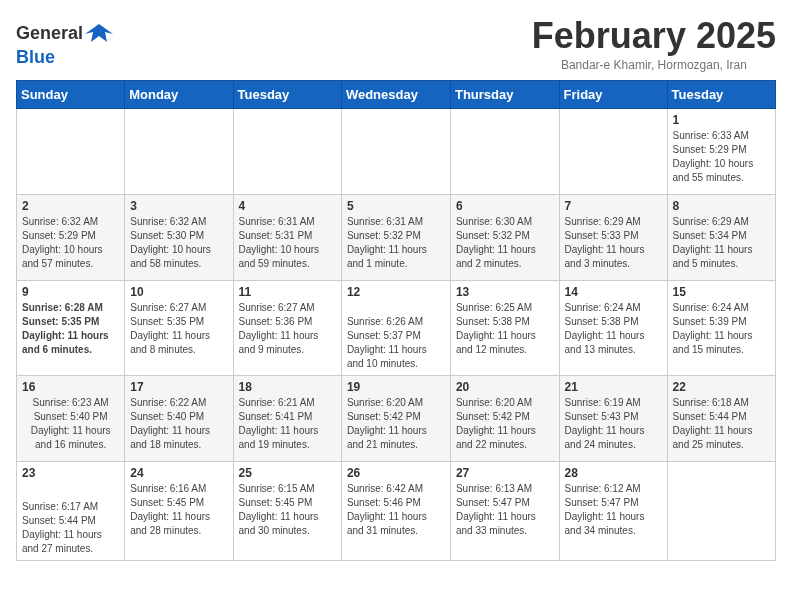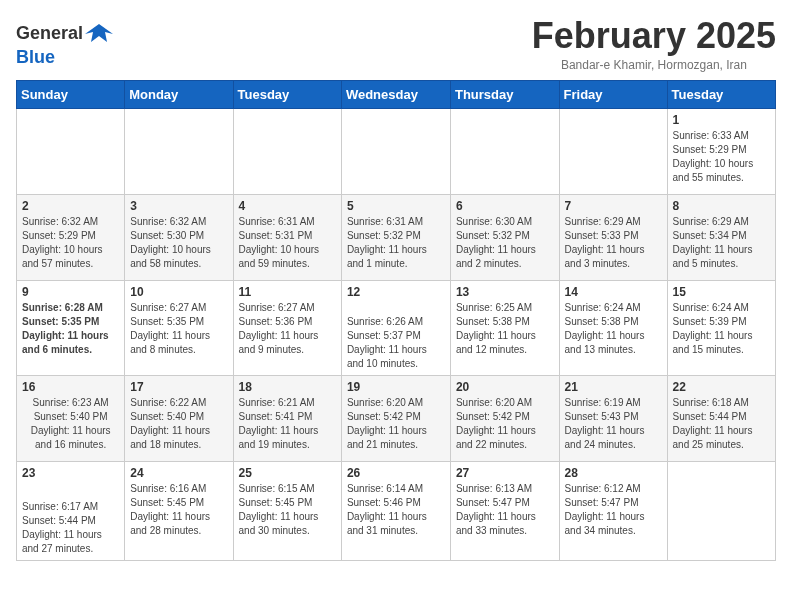--- a/index.html
+++ b/index.html
@@ -310,21 +310,21 @@
         </td>
         <td>
           <span class="day-number">25</span>
           <div class="day-info" style="white-space: pre-line;">Sunrise: 6:15 AM
 Sunset: 5:45 PM
 Daylight: 11 hours
 and 30 minutes.</div>
         </td>
         <td>
           <span class="day-number">26</span>
-          <div class="day-info" style="white-space: pre-line;">Sunrise: 6:14 AM
+          <div class="day-info" style="white-space: pre-line;">Sunrise: 6:42 AM
 Sunset: 5:46 PM
 Daylight: 11 hours
 and 31 minutes.</div>
         </td>
         <td>
           <span class="day-number">27</span>
           <div class="day-info" style="white-space: pre-line;">Sunrise: 6:13 AM
 Sunset: 5:47 PM
 Daylight: 11 hours
 and 33 minutes.</div>

